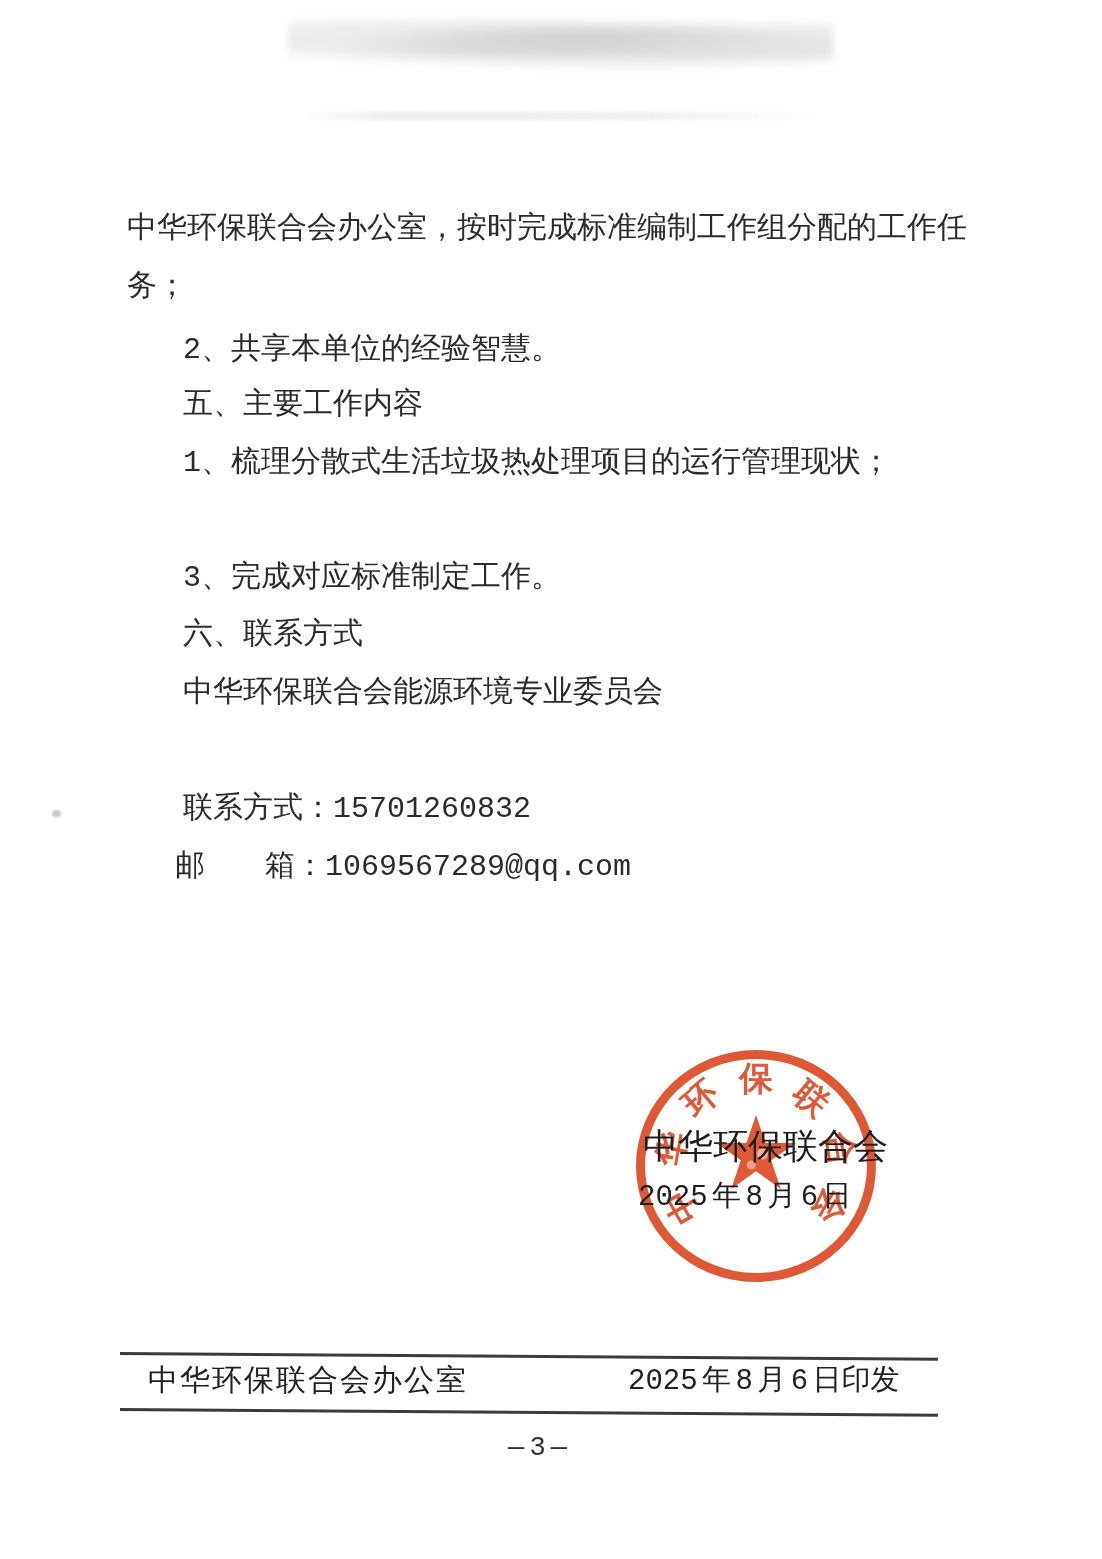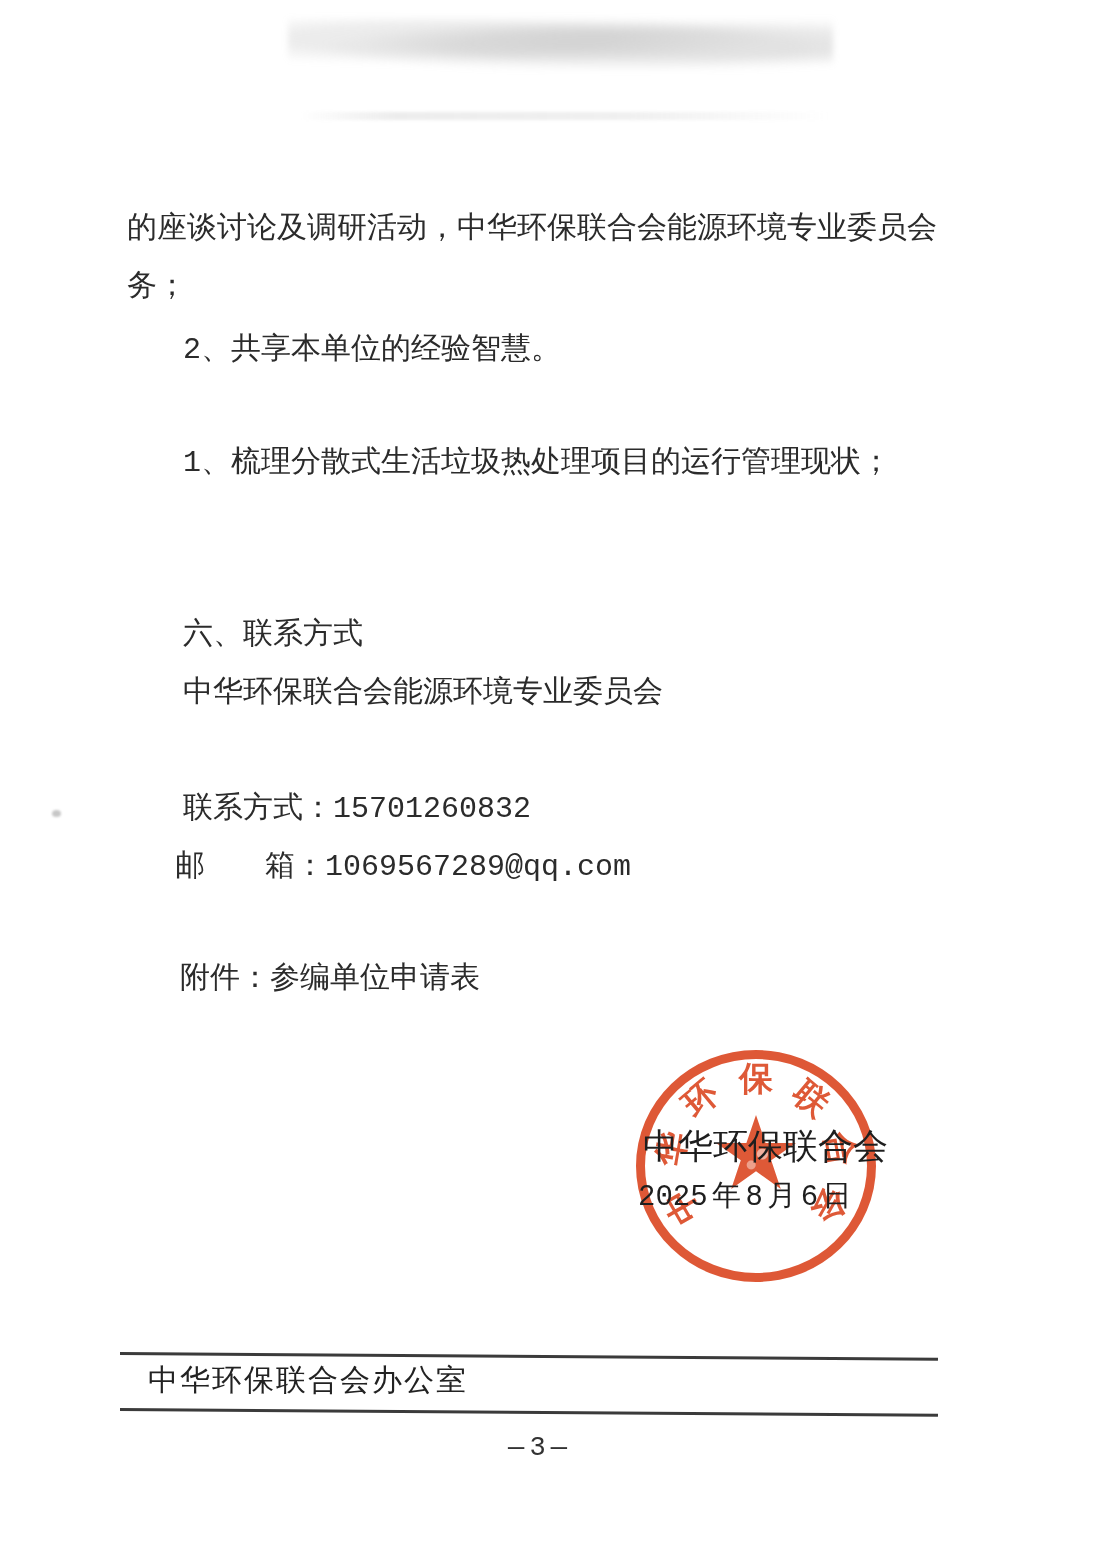--- a/index.html
+++ b/index.html
@@ -79,43 +79,45 @@
 </style>
 </head>
 <body>
 
 <div class="page">
 
   <div class="noise-band"></div>
   <div class="noise-streak"></div>
   <div class="noise-dot"></div>
 
-  <div class="tline" style="left:127px;top:211px;">的座谈讨论及调研活动，中华环保联合会能源环境专业委员会</div>
+  <div class="tline" style="left:127px;top:211px;">中华环保联合会办公室，按时完成标准编制工作组分配的工作任</div>
   <div class="tline" style="left:127px;top:269px;">务；</div>
   <div class="tline" style="left:183px;top:332px;text-align:right;">2、共享本单位的经验智慧。</div>
+  <div class="tline" style="left:183px;top:387px;">五、主要工作内容</div>
   <div class="tline" style="left:183px;top:445px;">1、梳理分散式生活垃圾热处理项目的运行管理现状；</div>
+  <div class="tline" style="left:183px;top:560px;">3、完成对应标准制定工作。</div>
   <div class="tline" style="left:183px;top:617px;">六、联系方式</div>
   <div class="tline" style="left:183px;top:675px;">中华环保联合会能源环境专业委员会</div>
   <div class="tline" style="left:183px;top:791px;">联系方式：15701260832</div>
   <div class="tline" style="left:175px;top:849px;">邮　　箱：1069567289@qq.com</div>
-  <div class="tline" style="left:180px;top:961px;">附件：参编单位申请表</div>
 
   <div class="seal">
     <div class="seal-ring"></div>
     <div class="seal-star"></div>
     <span class="seal-char" style="left:664px;top:1188px;transform:rotate(-120deg);">中</span>
     <span class="seal-char" style="left:654px;top:1131px;transform:rotate(-80deg);">华</span>
     <span class="seal-char" style="left:683px;top:1081px;transform:rotate(-40deg);">环</span>
     <span class="seal-char" style="left:738px;top:1061px;transform:rotate(0deg);">保</span>
     <span class="seal-char" style="left:793px;top:1081px;transform:rotate(40deg);">联</span>
     <span class="seal-char" style="left:822px;top:1131px;transform:rotate(80deg);">合</span>
     <span class="seal-char" style="left:812px;top:1188px;transform:rotate(120deg);">会</span>
   </div>
 
   <div class="tline sig sig-org">中华环保联合会</div>
   <div class="tline sig sig-date">2025 年 8 月 6 日</div>
 
   <div class="rule rule-top"></div>
   <div class="tline footer-office">中华环保联合会办公室</div>
+  <div class="tline footer-date">2025 年 8 月 6 日印发</div>
   <div class="rule rule-bottom"></div>
   <div class="page-num">— 3 —</div>
 
 </div>
 
 </body></html>

